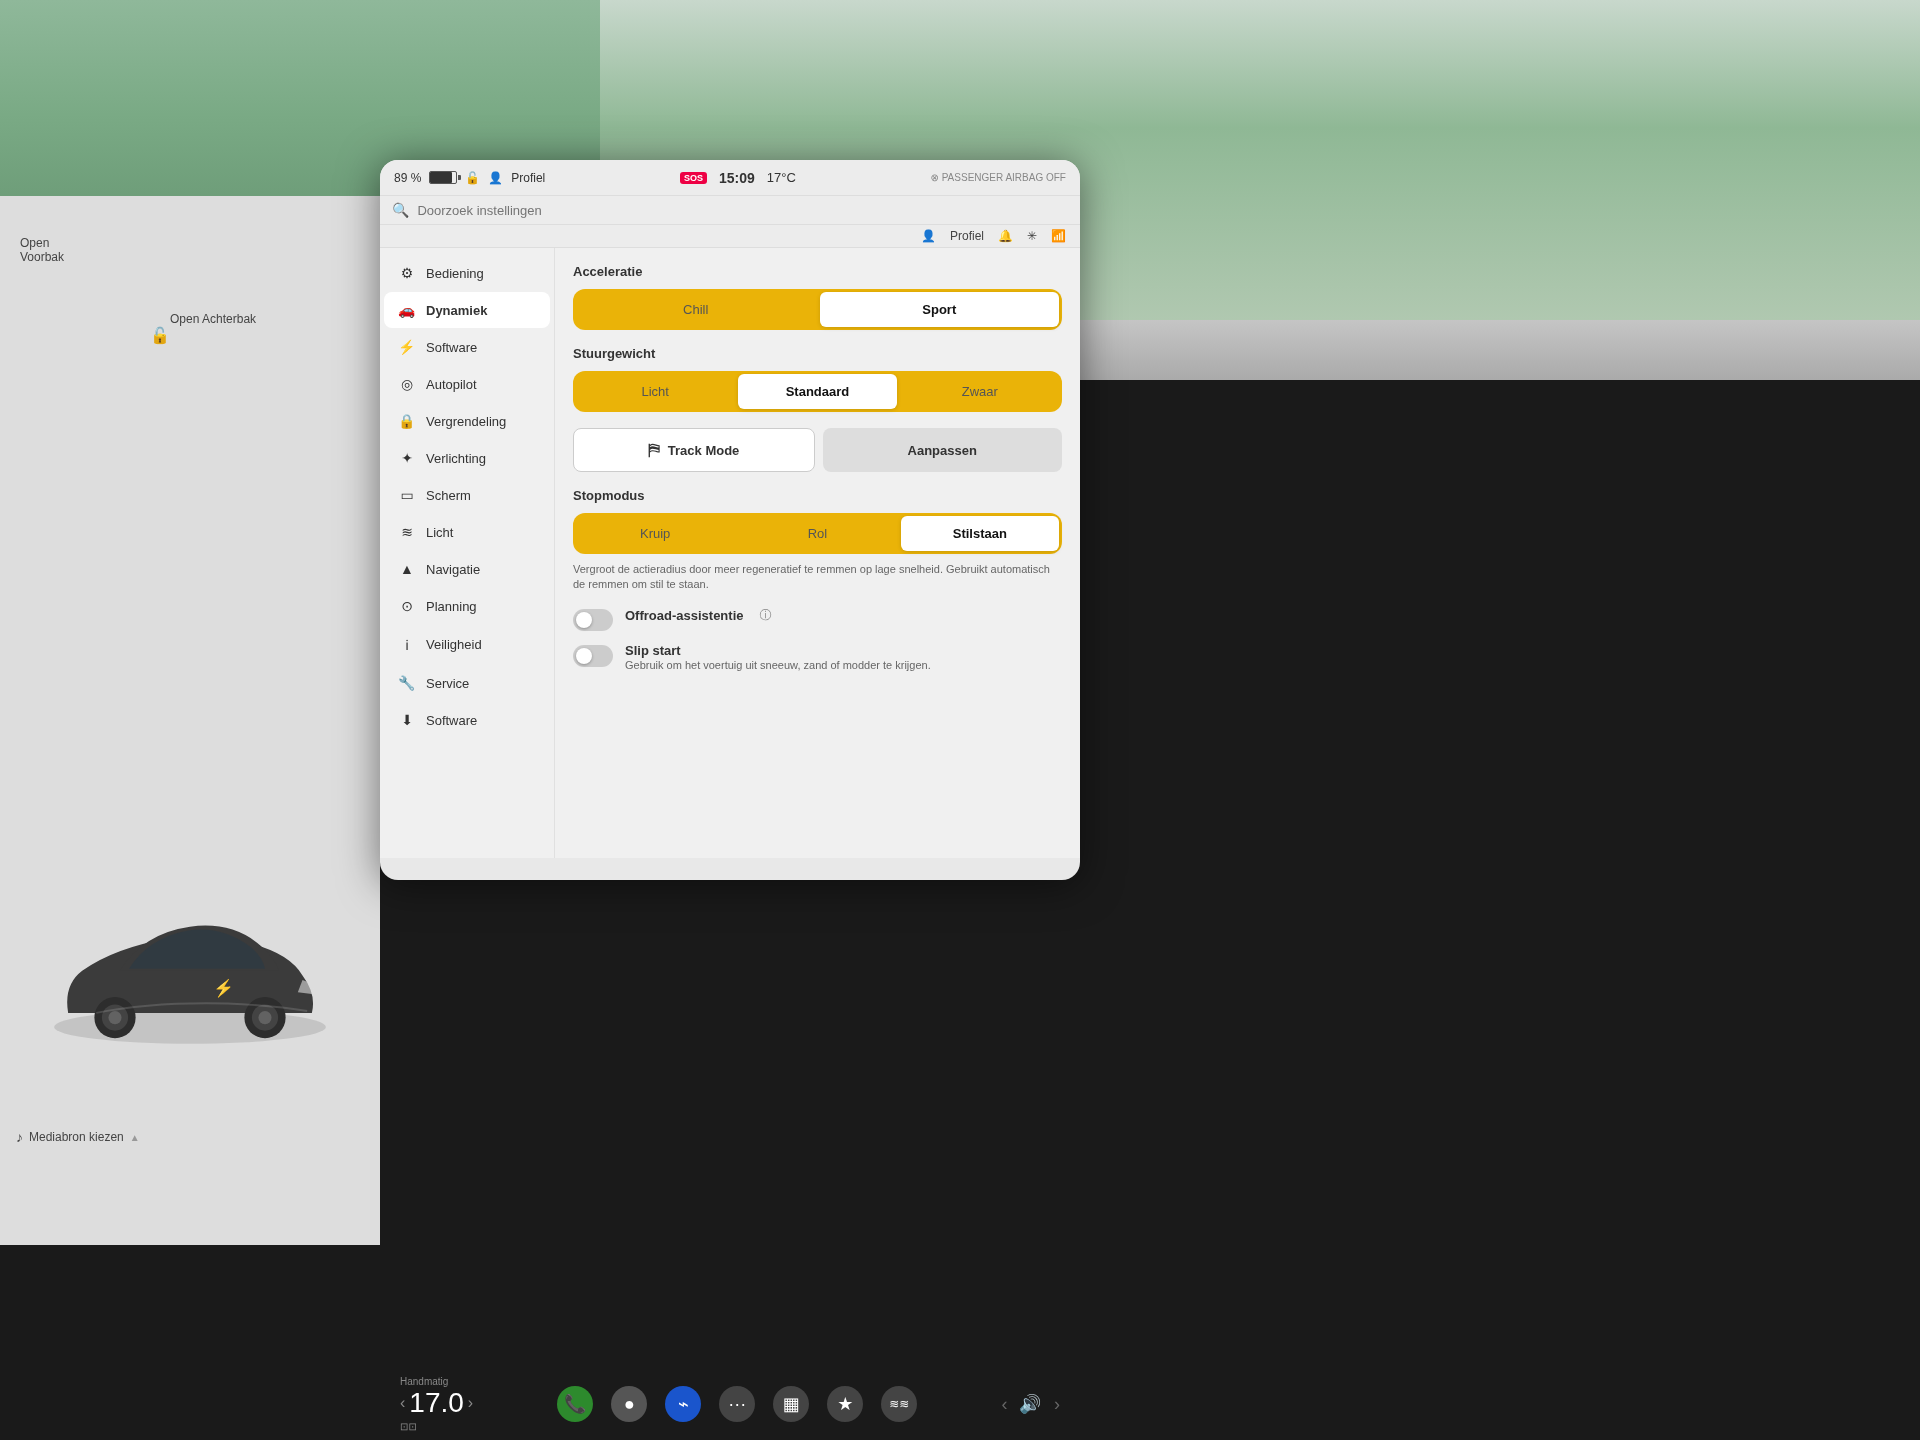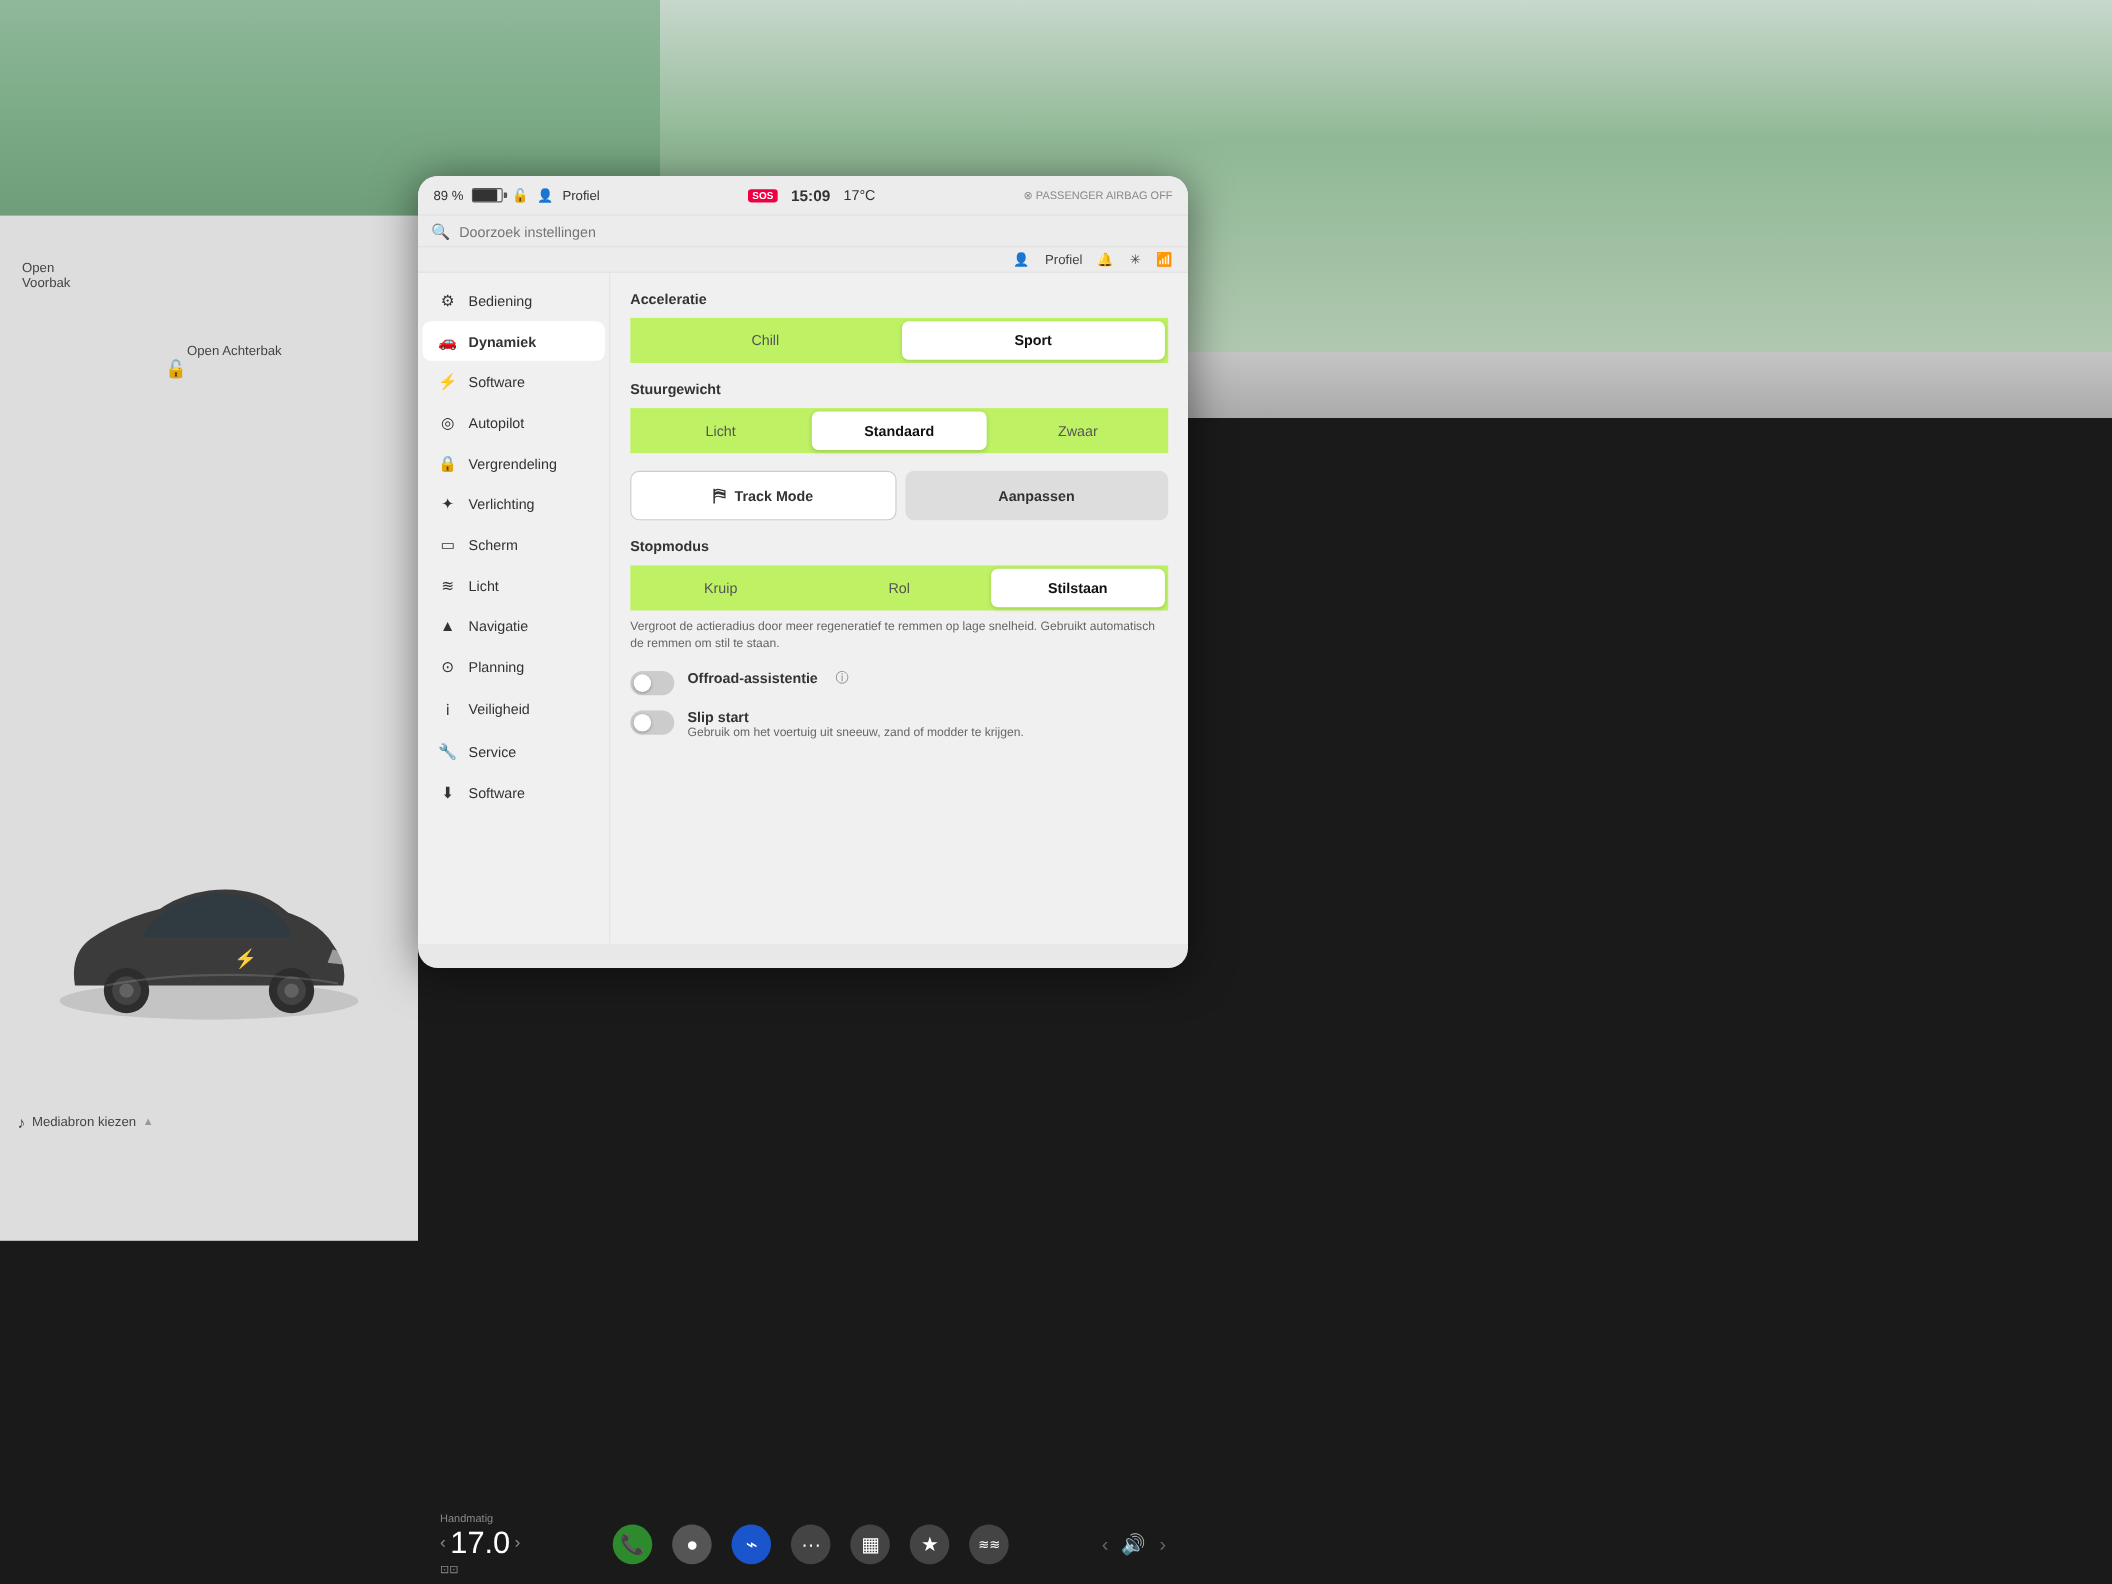--- a/index.html
+++ b/index.html
@@ -187,22 +187,22 @@
       font-weight: 600;
       color: #333;
       margin-bottom: 10px;
     }
 
     
     .btn-group {
       display: flex;
       gap: 4px;
       margin-bottom: 16px;
-      background: #bef264;
-      border-radius: 0;
+      background: #eab308;
+      border-radius: 12px;
       padding: 3px;
     }
     .btn-group-3 { }
 
     .seg-btn {
       flex: 1;
       padding: 10px 8px;
       border: none;
       background: transparent;
       border-radius: 6px;
@@ -367,21 +367,21 @@
       font-size: 10px;
       color: #888;
     }
 
     
     .left-panel {
       position: absolute;
       top: 196px;
       left: 0;
       width: 380px;
-      height: 932px;
+      height: 1049px;
       background: #ddd;
       z-index: 5;
       overflow: hidden;
     }
     .car-labels {
       position: absolute;
       top: 40px;
       left: 20px;
       font-size: 12px;
       color: #444;

